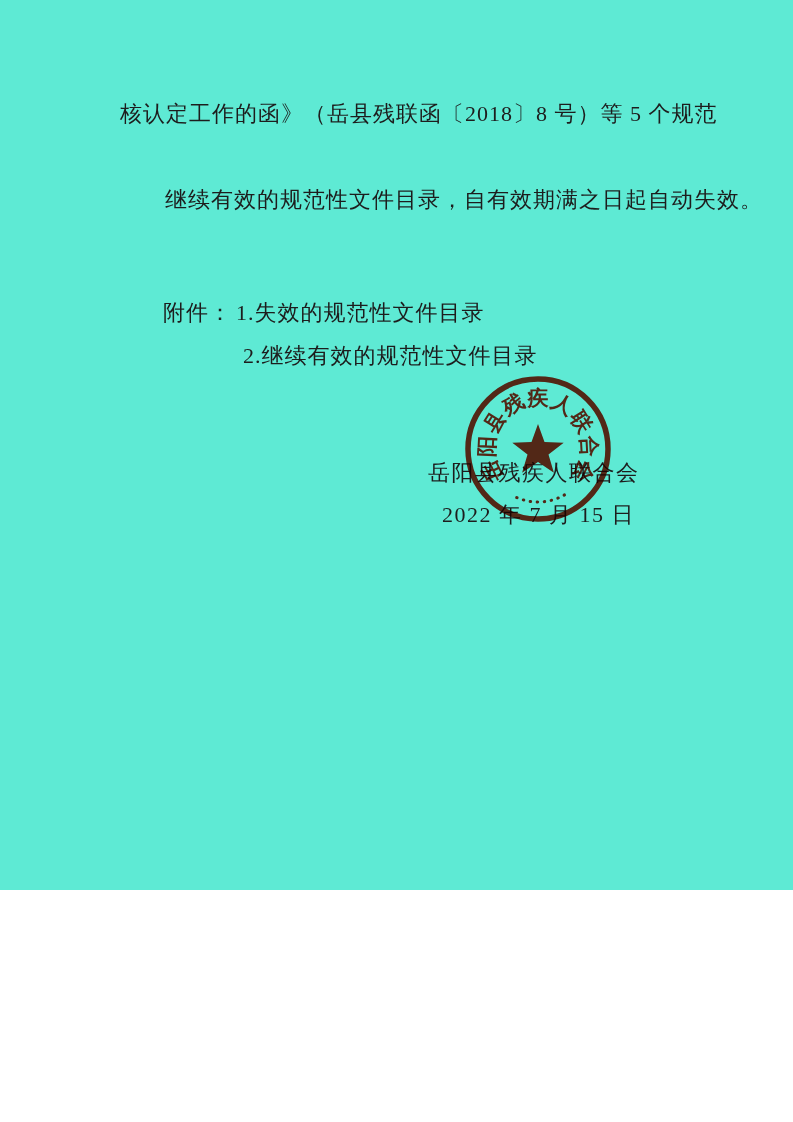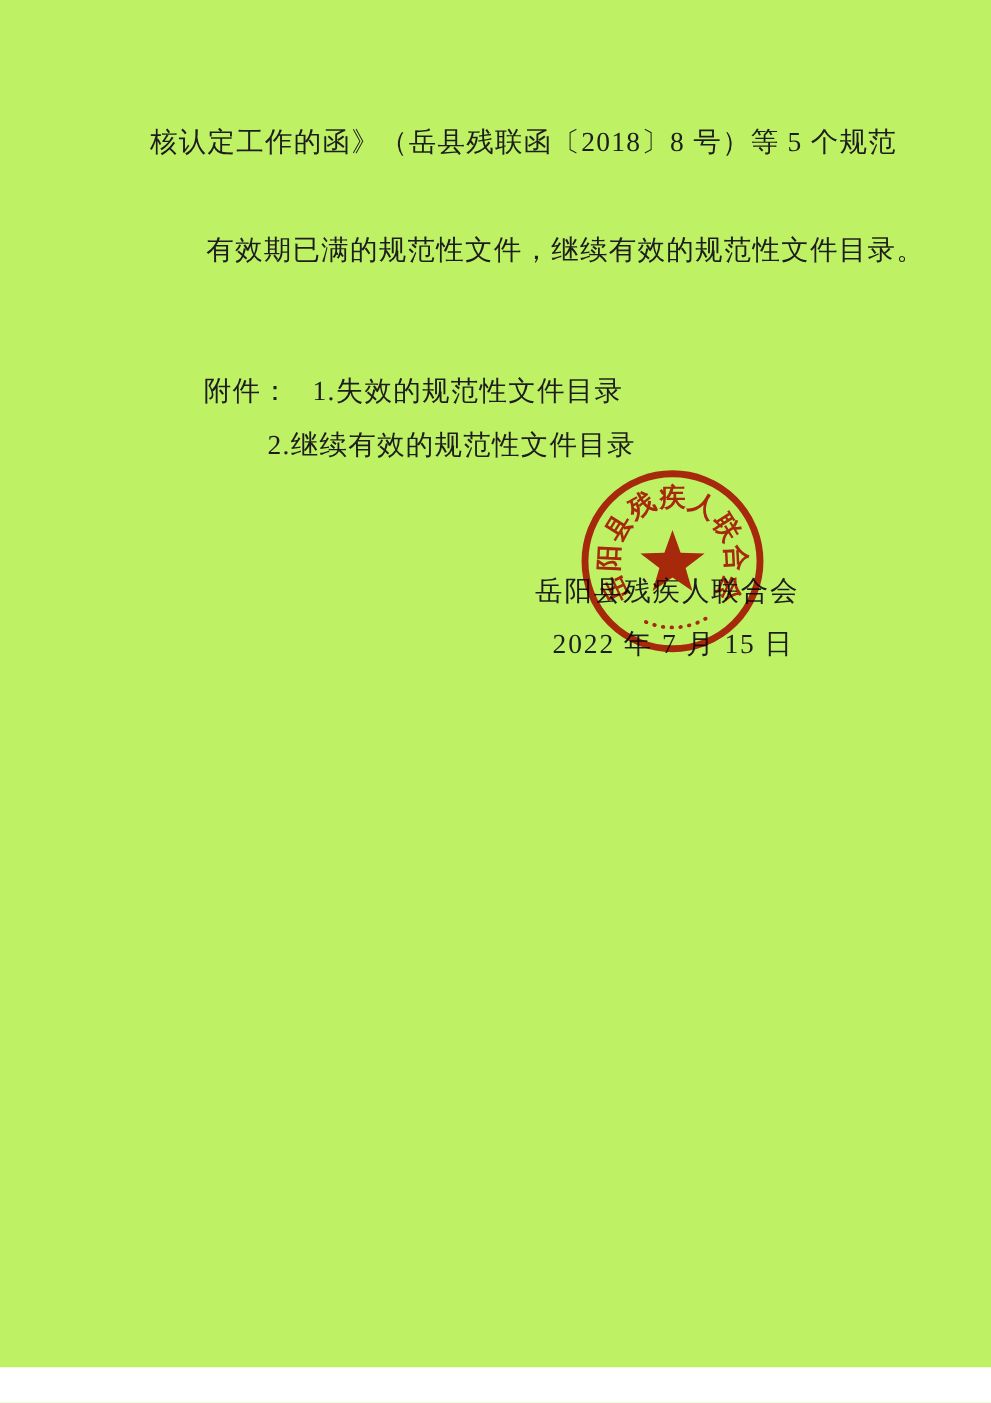--- a/index.html
+++ b/index.html
@@ -1,39 +1,39 @@
 <!DOCTYPE html>
 <html><head>
 <meta charset="utf-8">
 <style>
   html, body { margin: 0; padding: 0; background: #ffffff; }
   .page {
     position: relative;
     width: 793px;
-    height: 1094px;
-    background: #bef264;
+    height: 890px;
+    background: #5eead4;
     overflow: hidden;
     font-family: "Liberation Serif", "DejaVu Serif", serif;
     color: #1d1d1d;
   }
   .txt {
     position: absolute;
     margin: 0;
     font-size: 22px;
     line-height: 1.1;
     letter-spacing: 1px;
     white-space: nowrap;
   }
   .l1 { left: 120px; top: 102px; }
   .l2 { left: 120px; top: 145px; }
   .l3 { left: 165px; top: 188px; }
   .l4 { left: 120px; top: 226px; }
   .attach-row { left: 163px; top: 301px; }
-  .attach-row .item { margin-left: 18px; font-family: Liberation Serif, serif; }
-  .attach2 { left: 214px; top: 344px; }
+  .attach-row .item { margin-left: 4px; font-family: Liberation Serif, serif; }
+  .attach2 { left: 243px; top: 344px; }
   .sig-org { left: 428px; top: 461px; letter-spacing: 1.5px; }
   .sig-date { left: 442px; top: 503px; letter-spacing: 1.5px; }
 
   .seal {
     position: absolute;
     left: 463px;
     top: 374px;
     width: 150px;
     height: 150px;
     z-index: 5;
@@ -51,21 +51,21 @@
     font-family: "Liberation Serif", "DejaVu Serif", serif;
     transform-origin: center;
   }
 </style>
 </head>
 <body>
 
 <div class="page">
 
   <p class="txt l1">核认定工作的函》（岳县残联函〔2018〕8 号）等 5 个规范</p>
-  <p class="txt l3">有效期已满的规范性文件，继续有效的规范性文件目录。</p>
+  <p class="txt l3">继续有效的规范性文件目录，自有效期满之日起自动失效。</p>
 
   <p class="txt attach-row">
     <span>附件：</span><span class="item">1.失效的规范性文件目录</span>
   </p>
   <p class="txt attach2">2.继续有效的规范性文件目录</p>
 
   <p class="txt sig-org">岳阳县残疾人联合会</p>
   <p class="txt sig-date">2022 年 7 月 15 日</p>
 
   <div class="seal" style="color: rgb(223, 43, 27);">

